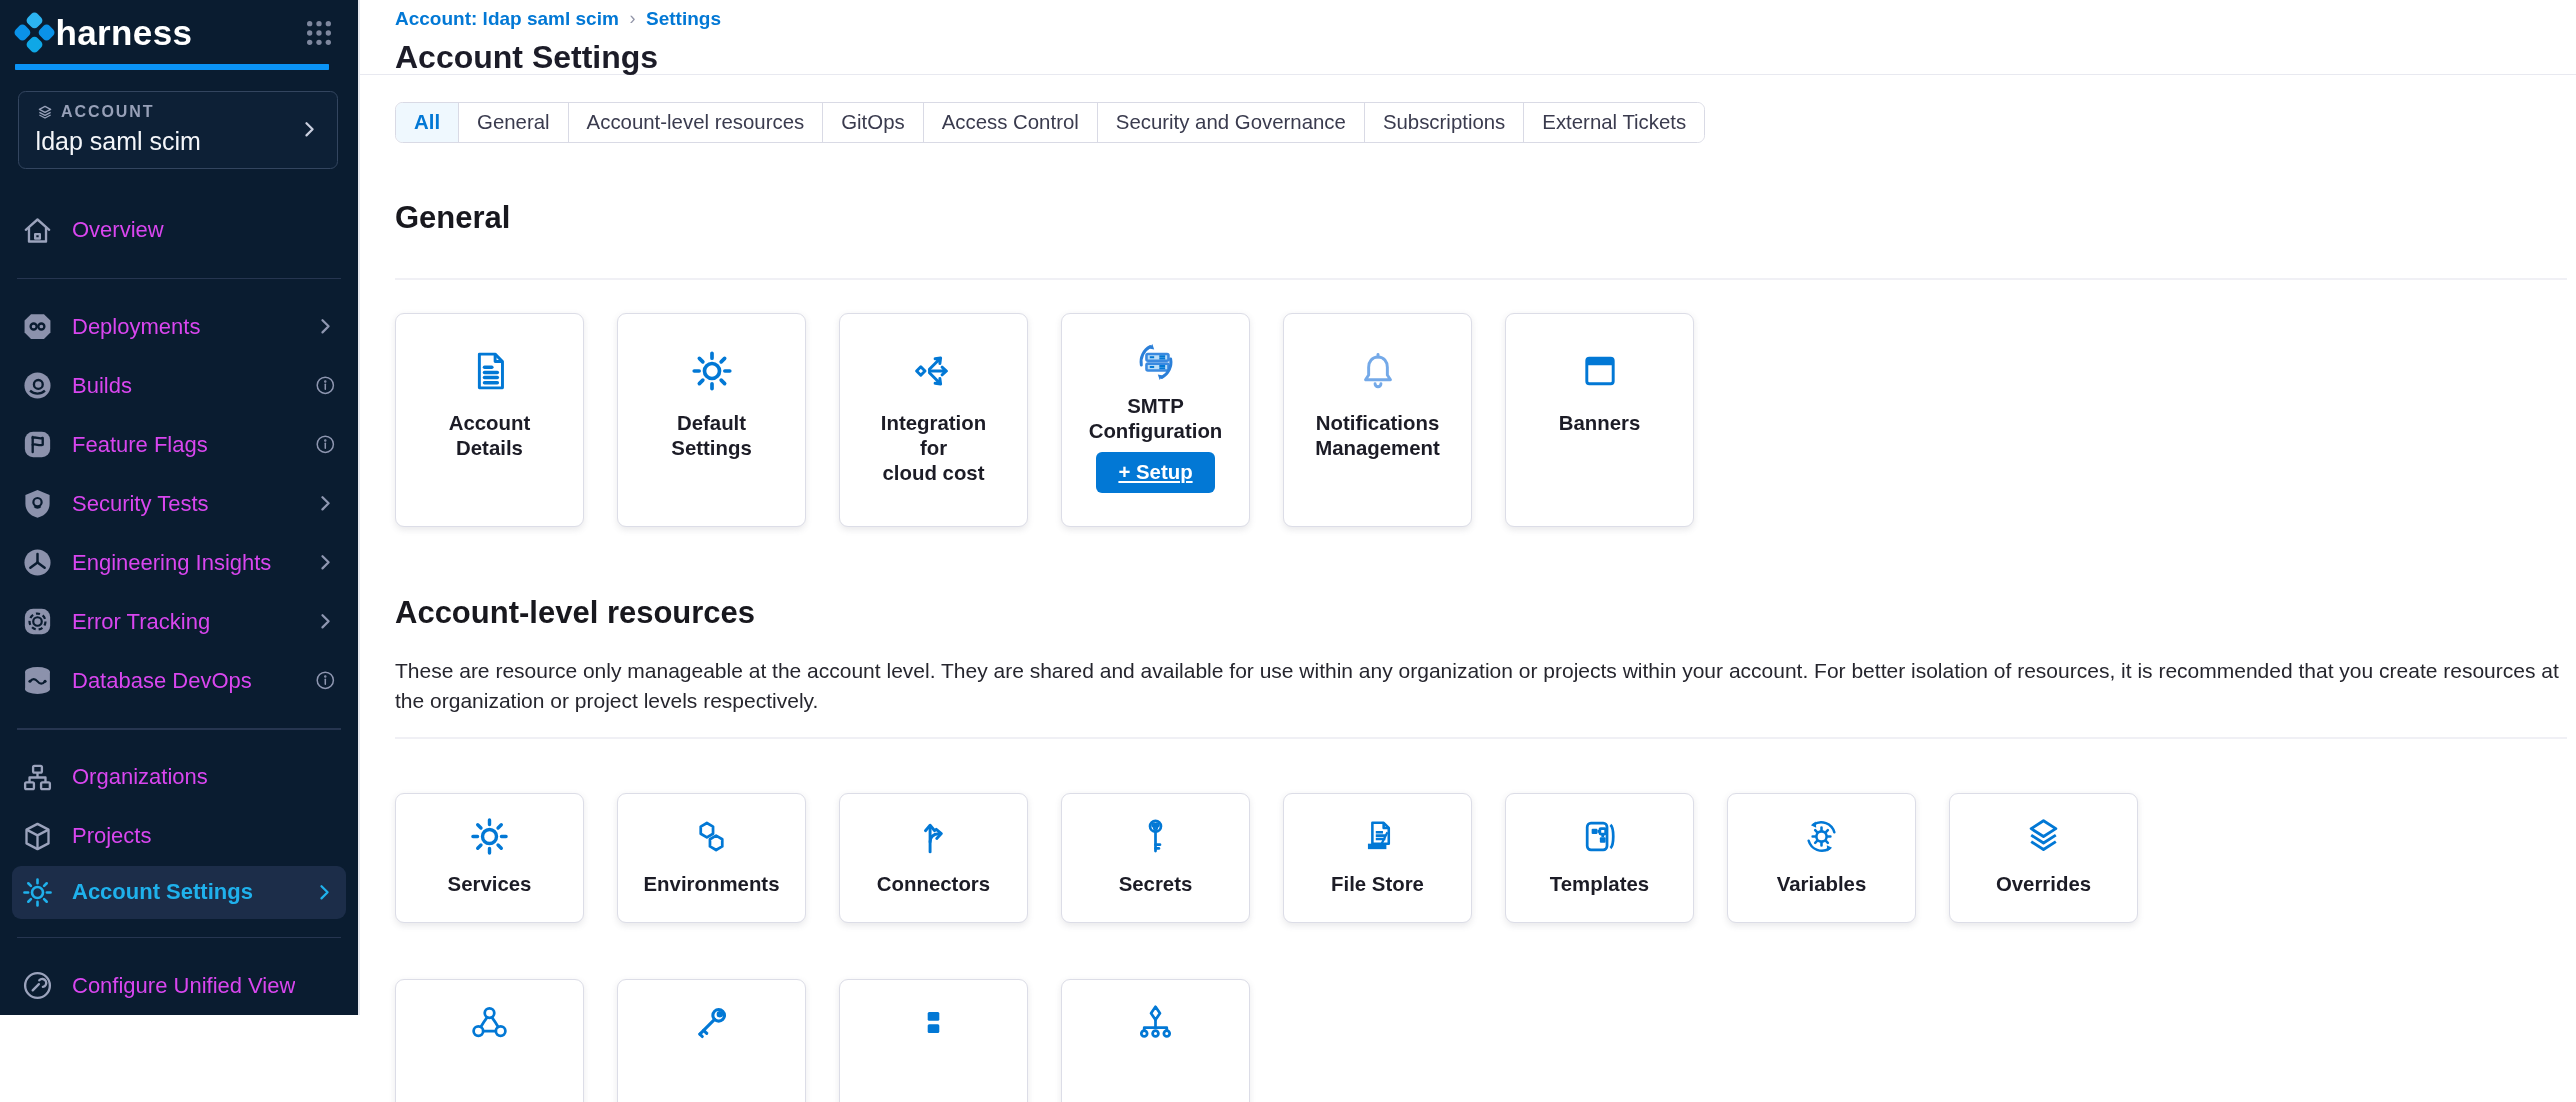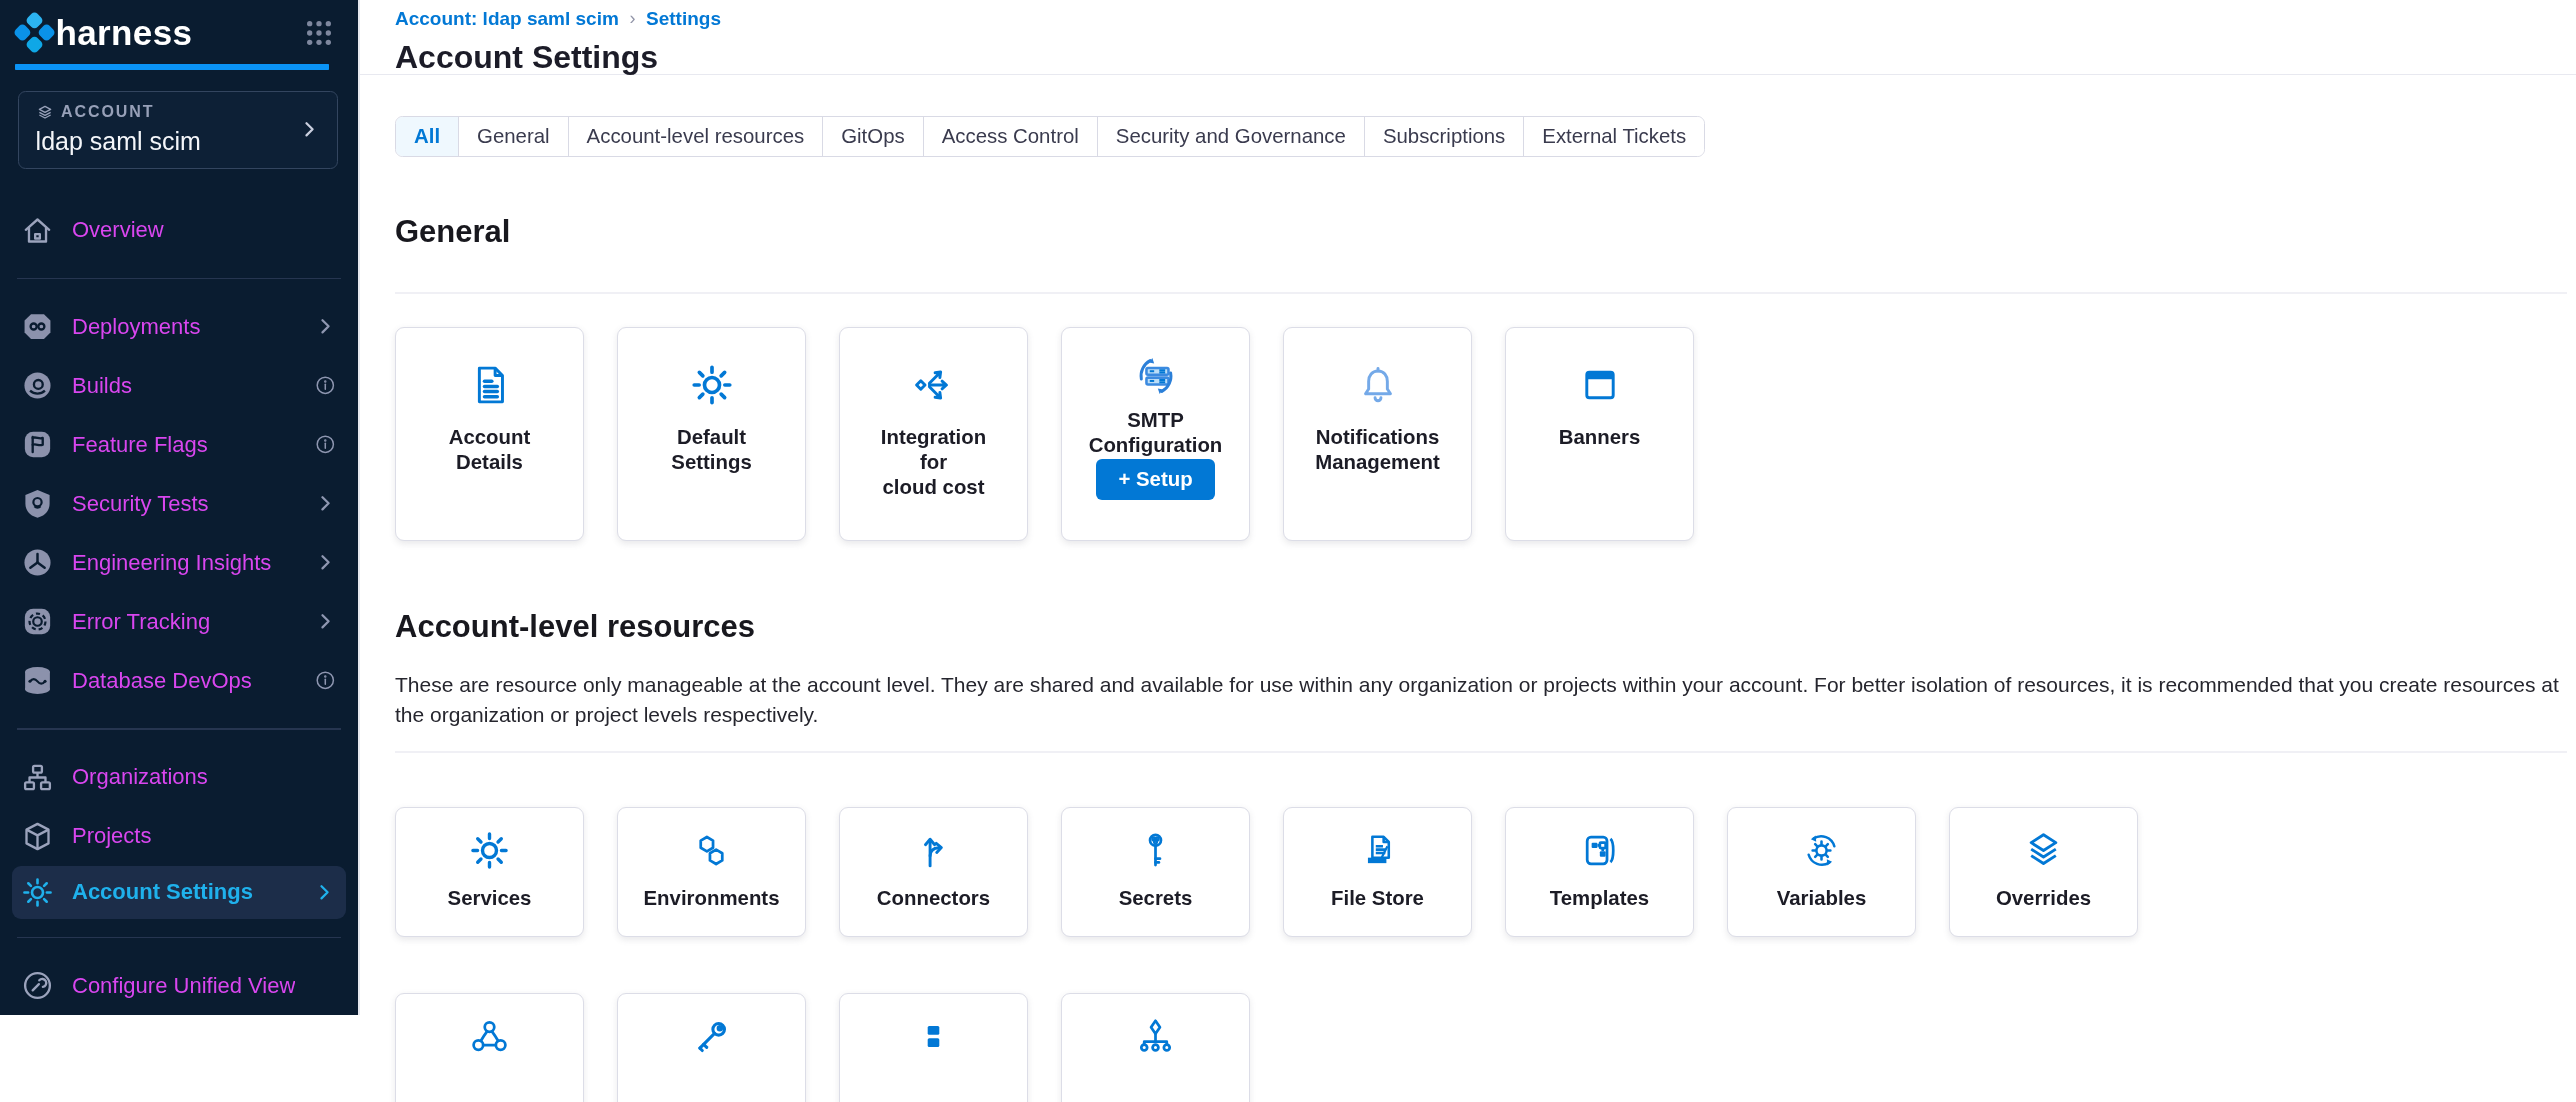--- a/index.html
+++ b/index.html
@@ -40,21 +40,21 @@
   .nav-item.active .nav-trail{color:#1FB1EC;}
   .nav-divider{height:1.5px;background:#263550;margin:18px 16.6px;}
   
   .main{flex:1;display:flex;flex-direction:column;min-width:0;}
   .page-header{padding:7.5px 0 0 35px;border-bottom:1.5px solid #E8E9F0;height:75px;box-sizing:border-box;background:#fff;}
   .breadcrumb{display:flex;align-items:center;gap:10.6px;font-size:19px;font-weight:bold;}
   .crumb-link{color:#0278D5;cursor:pointer;}
   .crumb-sep{color:#9295A8;font-size:18px;font-weight:normal;}
   .page-title{font-size:32px;font-weight:bold;color:#1C1C28;margin-top:9px;}
   .content{flex:1;padding:0 9px 0 35px;background:#fff;}
-  .tabs{display:inline-flex;margin-top:41px;border:1.5px solid #D9DAE5;border-radius:7.5px;overflow:hidden;background:#fff;}
+  .tabs{display:inline-flex;margin-top:27px;border:1.5px solid #D9DAE5;border-radius:7.5px;overflow:hidden;background:#fff;}
   .tab{
     font-family:inherit;font-size:20.4px;color:#3A3B4E;background:#fff;border:none;
     border-left:1.5px solid #D9DAE5;padding:0 18px;height:39px;display:flex;align-items:center;cursor:pointer;
   }
   .tab:first-child{border-left:none;}
   .tab.active{background:#EFF8FE;color:#0278D5;font-weight:bold;}
   .section-title{font-size:31px;font-weight:bold;color:#18181E;margin-top:57px;}
   .section-title.mt-lg{margin-top:68px;}
   .section-desc{font-size:21px;color:#26262E;margin-top:18px;line-height:30px;max-width:2164px;}
   .grid-divider{height:1.5px;background:#F0F0F5;}
@@ -77,22 +77,22 @@
   .row3 .card-ic{width:41px;height:41px;margin-top:22.6px;}
   .card-label{
     margin-top:18px;font-size:20.4px;font-weight:bold;color:#1C1C26;text-align:center;
     line-height:25px;white-space:pre-line;padding:0 6px;
   }
   .row2 .card-label{margin-top:15px;}
   .row3 .card-label{margin-top:6px;}
   .row1 .card.has-button .card-ic{margin-top:26px;}
   .row1 .card.has-button .card-label{margin-top:10.6px;}
   .setup-btn{
-    margin-top:1px;background:#0278D5;color:#fff;border:none;border-radius:6px;
-    font-family:inherit;font-size:20.4px;font-weight:bold;padding:9px 22.6px;cursor:pointer;
+    margin-top:8px;background:#0278D5;color:#fff;border:none;border-radius:6px;
+    font-family:inherit;font-size:20.4px;font-weight:bold;padding:9px 22.6px;cursor:pointer;text-decoration:underline;
   }
   .defs-hidden{position:absolute;width:0;height:0;overflow:hidden;}
 </style>
 </head>
 <body>
 
 <svg class="defs-hidden" aria-hidden="true">
   <defs>
     <symbol id="i-chevron" viewBox="0 0 24 24">
         <path fill="none" stroke="currentColor" stroke-width="2.4" stroke-linecap="round" stroke-linejoin="round" d="M9 5.5 L15.5 12 L9 18.5"></path>

